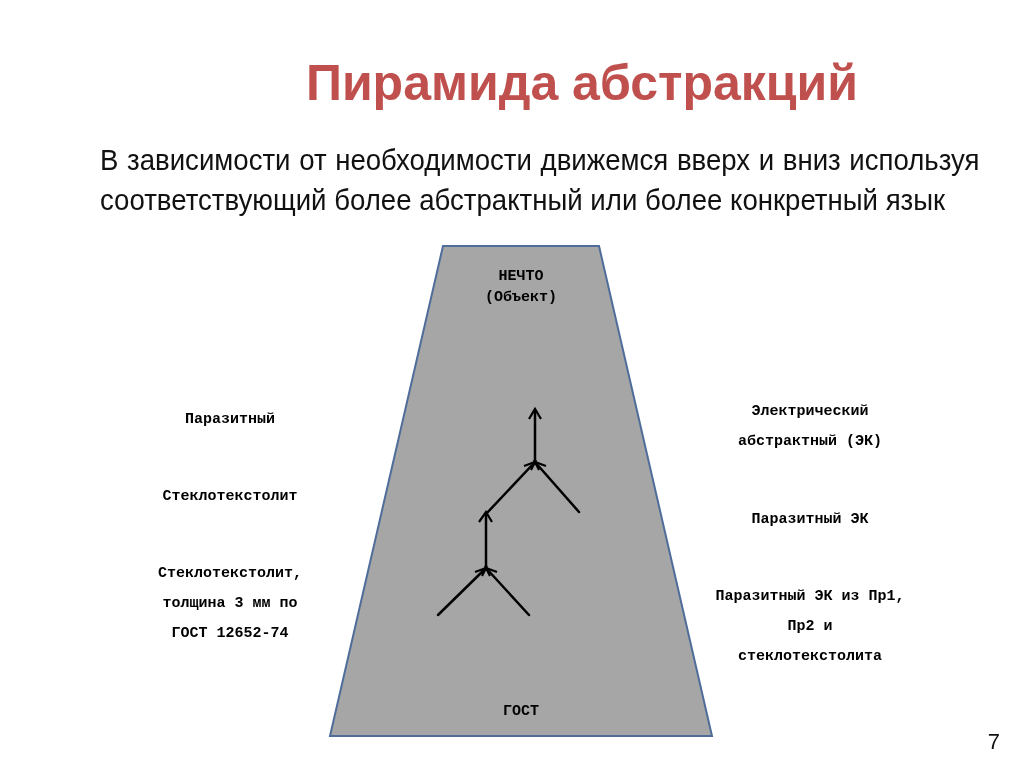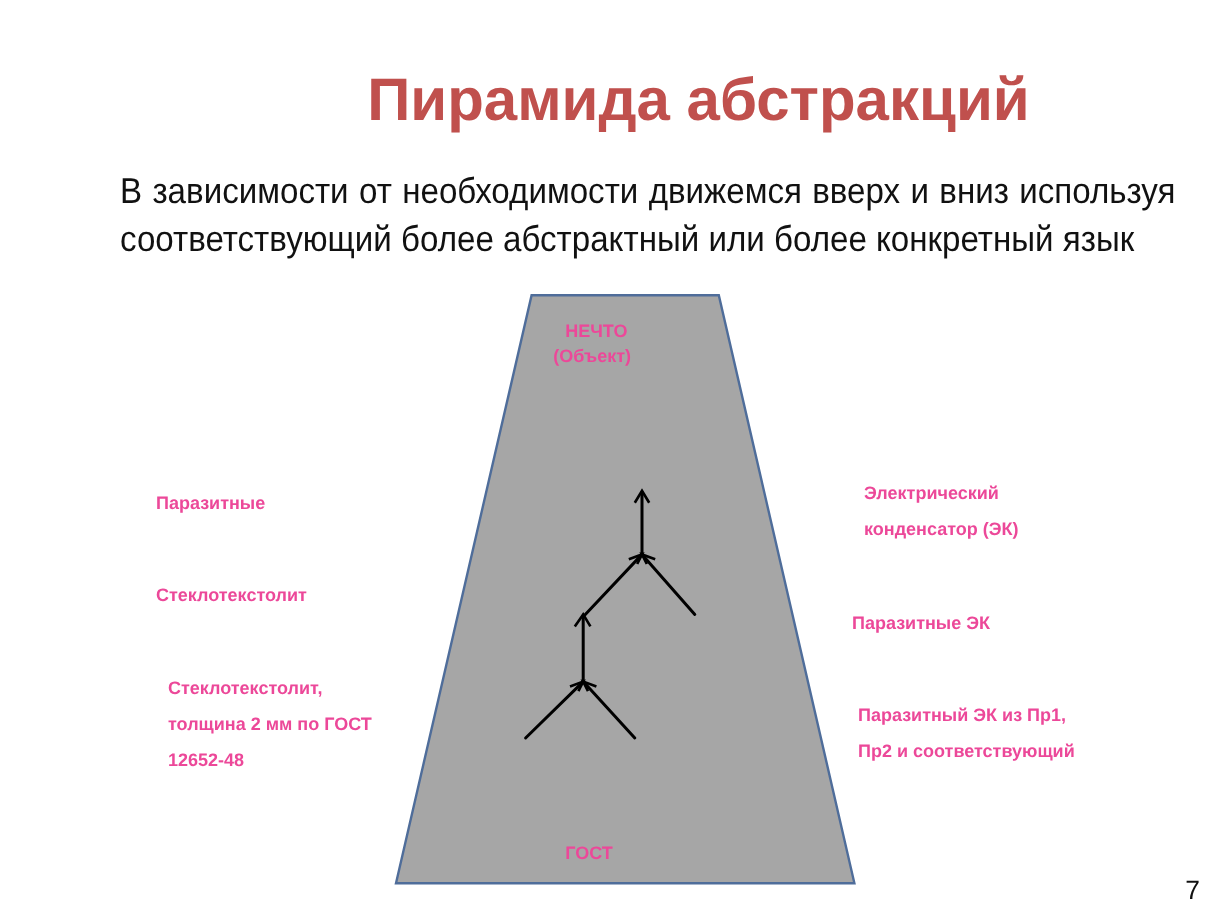--- a/index.html
+++ b/index.html
@@ -1,20 +1,20 @@
 <!DOCTYPE html>
 <html><head>
 <meta charset="utf-8">
 <style>
   html, body { margin:0; padding:0; background:#ffffff; }
   body { width:1024px; height:767px; position:relative; overflow:hidden; font-family:"Liberation Sans", sans-serif; }
   .title { position:absolute; left:0; width:1164px; top:54px; text-align:center; font-size:50px; font-weight:bold; color:#c0504d; letter-spacing:0px; }
   .subtitle { position:absolute; left:100px; width:880px; top:140px; font-size:30px; line-height:40px; color:#111; text-align:justify; font-family:"Liberation Sans", sans-serif; transform:scaleX(0.92); transform-origin:left top; width:956px; }
   .pyr { position:absolute; left:0; top:0; }
-  .lbl { position:absolute; font-family:Liberation Sans, sans-serif; font-weight:bold; font-size:15px; color:#ec4899; line-height:30px; }
+  .lbl { position:absolute; font-family:Liberation Mono, monospace; font-weight:bold; font-size:15px; color:#000000; text-align:center; line-height:30px; }
   .pnum { position:absolute; right:24px; top:729px; font-size:22px; color:#111; }
 </style>
 </head>
 <body>
 
 <div class="title" style="left:0;width:1164px;">Пирамида абстракций</div>
 <div class="subtitle">В зависимости от необходимости движемся вверх и вниз используя соответствующий более абстрактный или более конкретный язык</div>
 
 <svg class="pyr" width="1024" height="767">
   <polygon points="443,246 599,246 712,736 330,736" fill="#a6a6a6" stroke="#4f6d9a" stroke-width="2"></polygon>
@@ -33,21 +33,21 @@
     <polyline points="546,466 535,462 539,470"></polyline>
     <polyline points="475,572 486,568 482,576"></polyline>
     <polyline points="497,572 486,568 490,576"></polyline>
   </g>
 </svg>
 
 <div class="lbl" style="left:471px;width:100px;top:262px;">НЕЧТО</div>
 <div class="lbl" style="left:461px;width:120px;top:283px;">(Объект)</div>
 <div class="lbl" style="left:471px;width:100px;top:697px;">ГОСТ</div>
 
-<div class="lbl" style="left:130px;width:200px;top:405px;">Паразитные</div>
+<div class="lbl" style="left:130px;width:200px;top:405px;">Паразитный</div>
 <div class="lbl" style="left:130px;width:200px;top:482px;">Стеклотекстолит</div>
-<div class="lbl" style="left:140px;width:180px;top:559px;">Стеклотекстолит, толщина 2 мм по ГОСТ 12652-48</div>
+<div class="lbl" style="left:140px;width:180px;top:559px;">Стеклотекстолит, толщина 3 мм по ГОСТ 12652-74</div>
 
-<div class="lbl" style="left:720px;width:180px;top:397px;">Электрический конденсатор (ЭК)</div>
-<div class="lbl" style="left:710px;width:200px;top:505px;">Паразитные ЭК</div>
-<div class="lbl" style="left:715px;width:190px;top:582px;">Паразитный ЭК из Пр1,  Пр2 и соответствующий</div>
+<div class="lbl" style="left:720px;width:180px;top:397px;">Электрический абстрактный (ЭК)</div>
+<div class="lbl" style="left:710px;width:200px;top:505px;">Паразитный ЭК</div>
+<div class="lbl" style="left:715px;width:190px;top:582px;">Паразитный ЭК из Пр1,  Пр2 и стеклотекстолита</div>
 
 <div class="pnum">7</div>
 
 </body></html>

